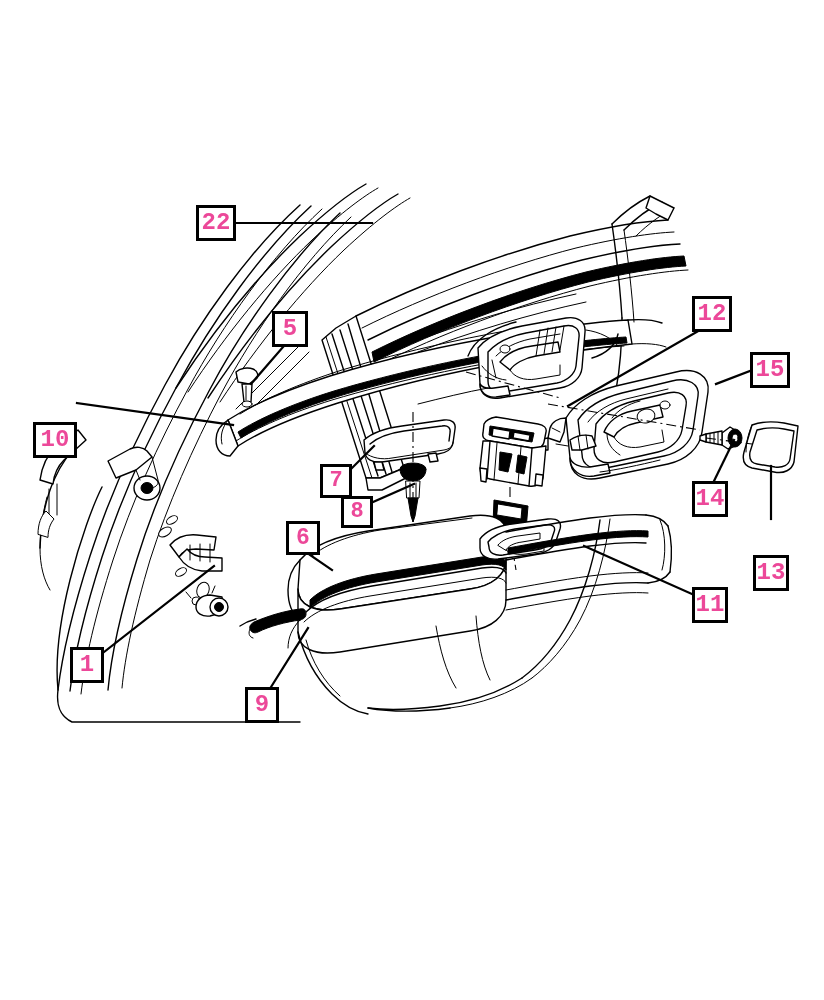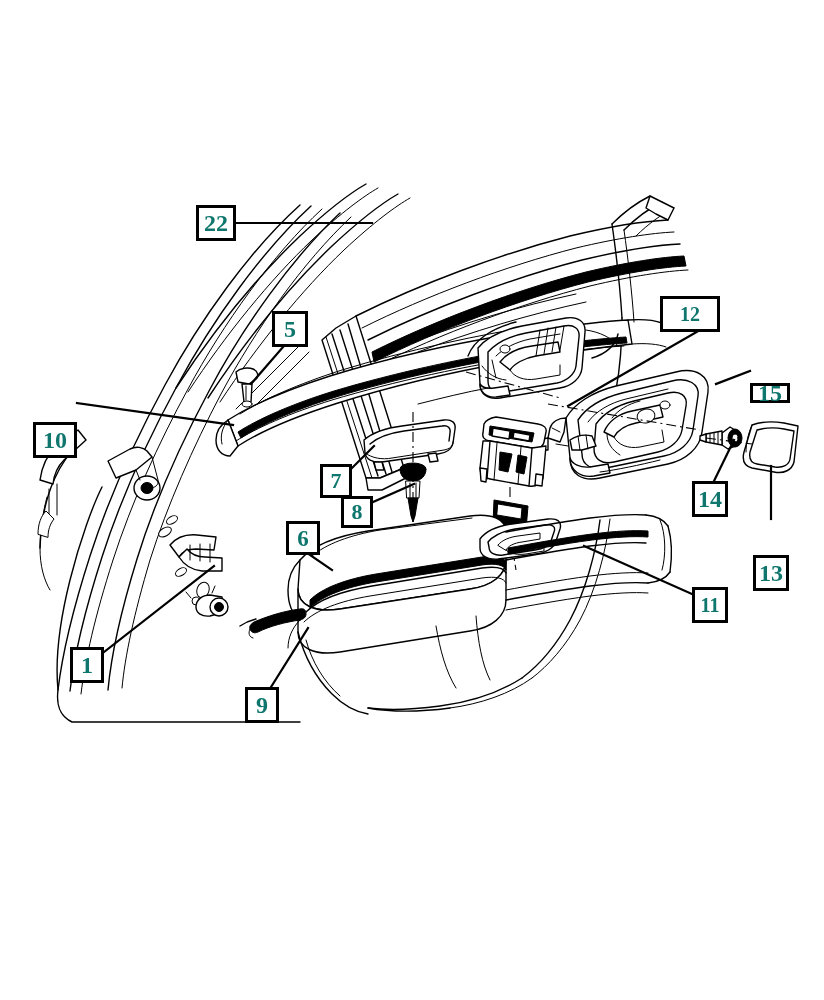--- a/index.html
+++ b/index.html
@@ -25,23 +25,23 @@
     height: 1000px;
   }
   .callout-box {
     position: absolute;
     box-sizing: border-box;
     background: #ffffff;
     border: 3px solid #000000;
     display: flex;
     align-items: center;
     justify-content: center;
-    font-family: Liberation Serif, serif;
+    font-family: Liberation Mono, monospace;
     font-weight: bold;
-    color: #0f766e;
+    color: #ec4899;
     line-height: 1;
     z-index: 20;
   }
   .callout-label {
     display: block;
     text-align: center;
   }
 </style>
 </head>
 <body>
@@ -390,25 +390,25 @@
   </div>
 
   <div class="callout-box" style="left:272px; top:311px; width:36px; height:36px; font-size:24px;">
     <span class="callout-label">5</span>
   </div>
 
   <div class="callout-box" style="left:33px; top:385px; width:44px; height:36px; font-size:24px;margin-top:37px;">
     <span class="callout-label">10</span>
   </div>
 
-  <div class="callout-box" style="left:660px; top:296px; width:60px; height:36px; font-size:20px;">
+  <div class="callout-box" style="left:692px; top:296px; width:40px; height:36px; font-size:24px;">
     <span class="callout-label">12</span>
   </div>
 
-  <div class="callout-box" style="left:750px; top:352px; width:40px; height:20px; font-size:24px;margin-top:31px;">
+  <div class="callout-box" style="left:750px; top:352px; width:40px; height:36px; font-size:24px;">
     <span class="callout-label">15</span>
   </div>
 
   <div class="callout-box" style="left:320px; top:464px; width:32px; height:34px; font-size:22px;">
     <span class="callout-label">7</span>
   </div>
 
   <div class="callout-box" style="left:341px; top:496px; width:32px; height:32px; font-size:22px;">
     <span class="callout-label">8</span>
   </div>
@@ -418,21 +418,21 @@
   </div>
 
   <div class="callout-box" style="left:753px; top:519px; width:36px; height:36px; font-size:24px;margin-top:36px;">
     <span class="callout-label">13</span>
   </div>
 
   <div class="callout-box" style="left:286px; top:521px; width:34px; height:34px; font-size:23px;">
     <span class="callout-label">6</span>
   </div>
 
-  <div class="callout-box" style="left:692px; top:587px; width:36px; height:36px; font-size:20px;">
+  <div class="callout-box" style="left:692px; top:587px; width:36px; height:36px; font-size:24px;">
     <span class="callout-label">11</span>
   </div>
 
   <div class="callout-box" style="left:70px; top:647px; width:34px; height:36px; font-size:24px;">
     <span class="callout-label">1</span>
   </div>
 
   <div class="callout-box" style="left:245px; top:687px; width:34px; height:36px; font-size:24px;">
     <span class="callout-label">9</span>
   </div>

